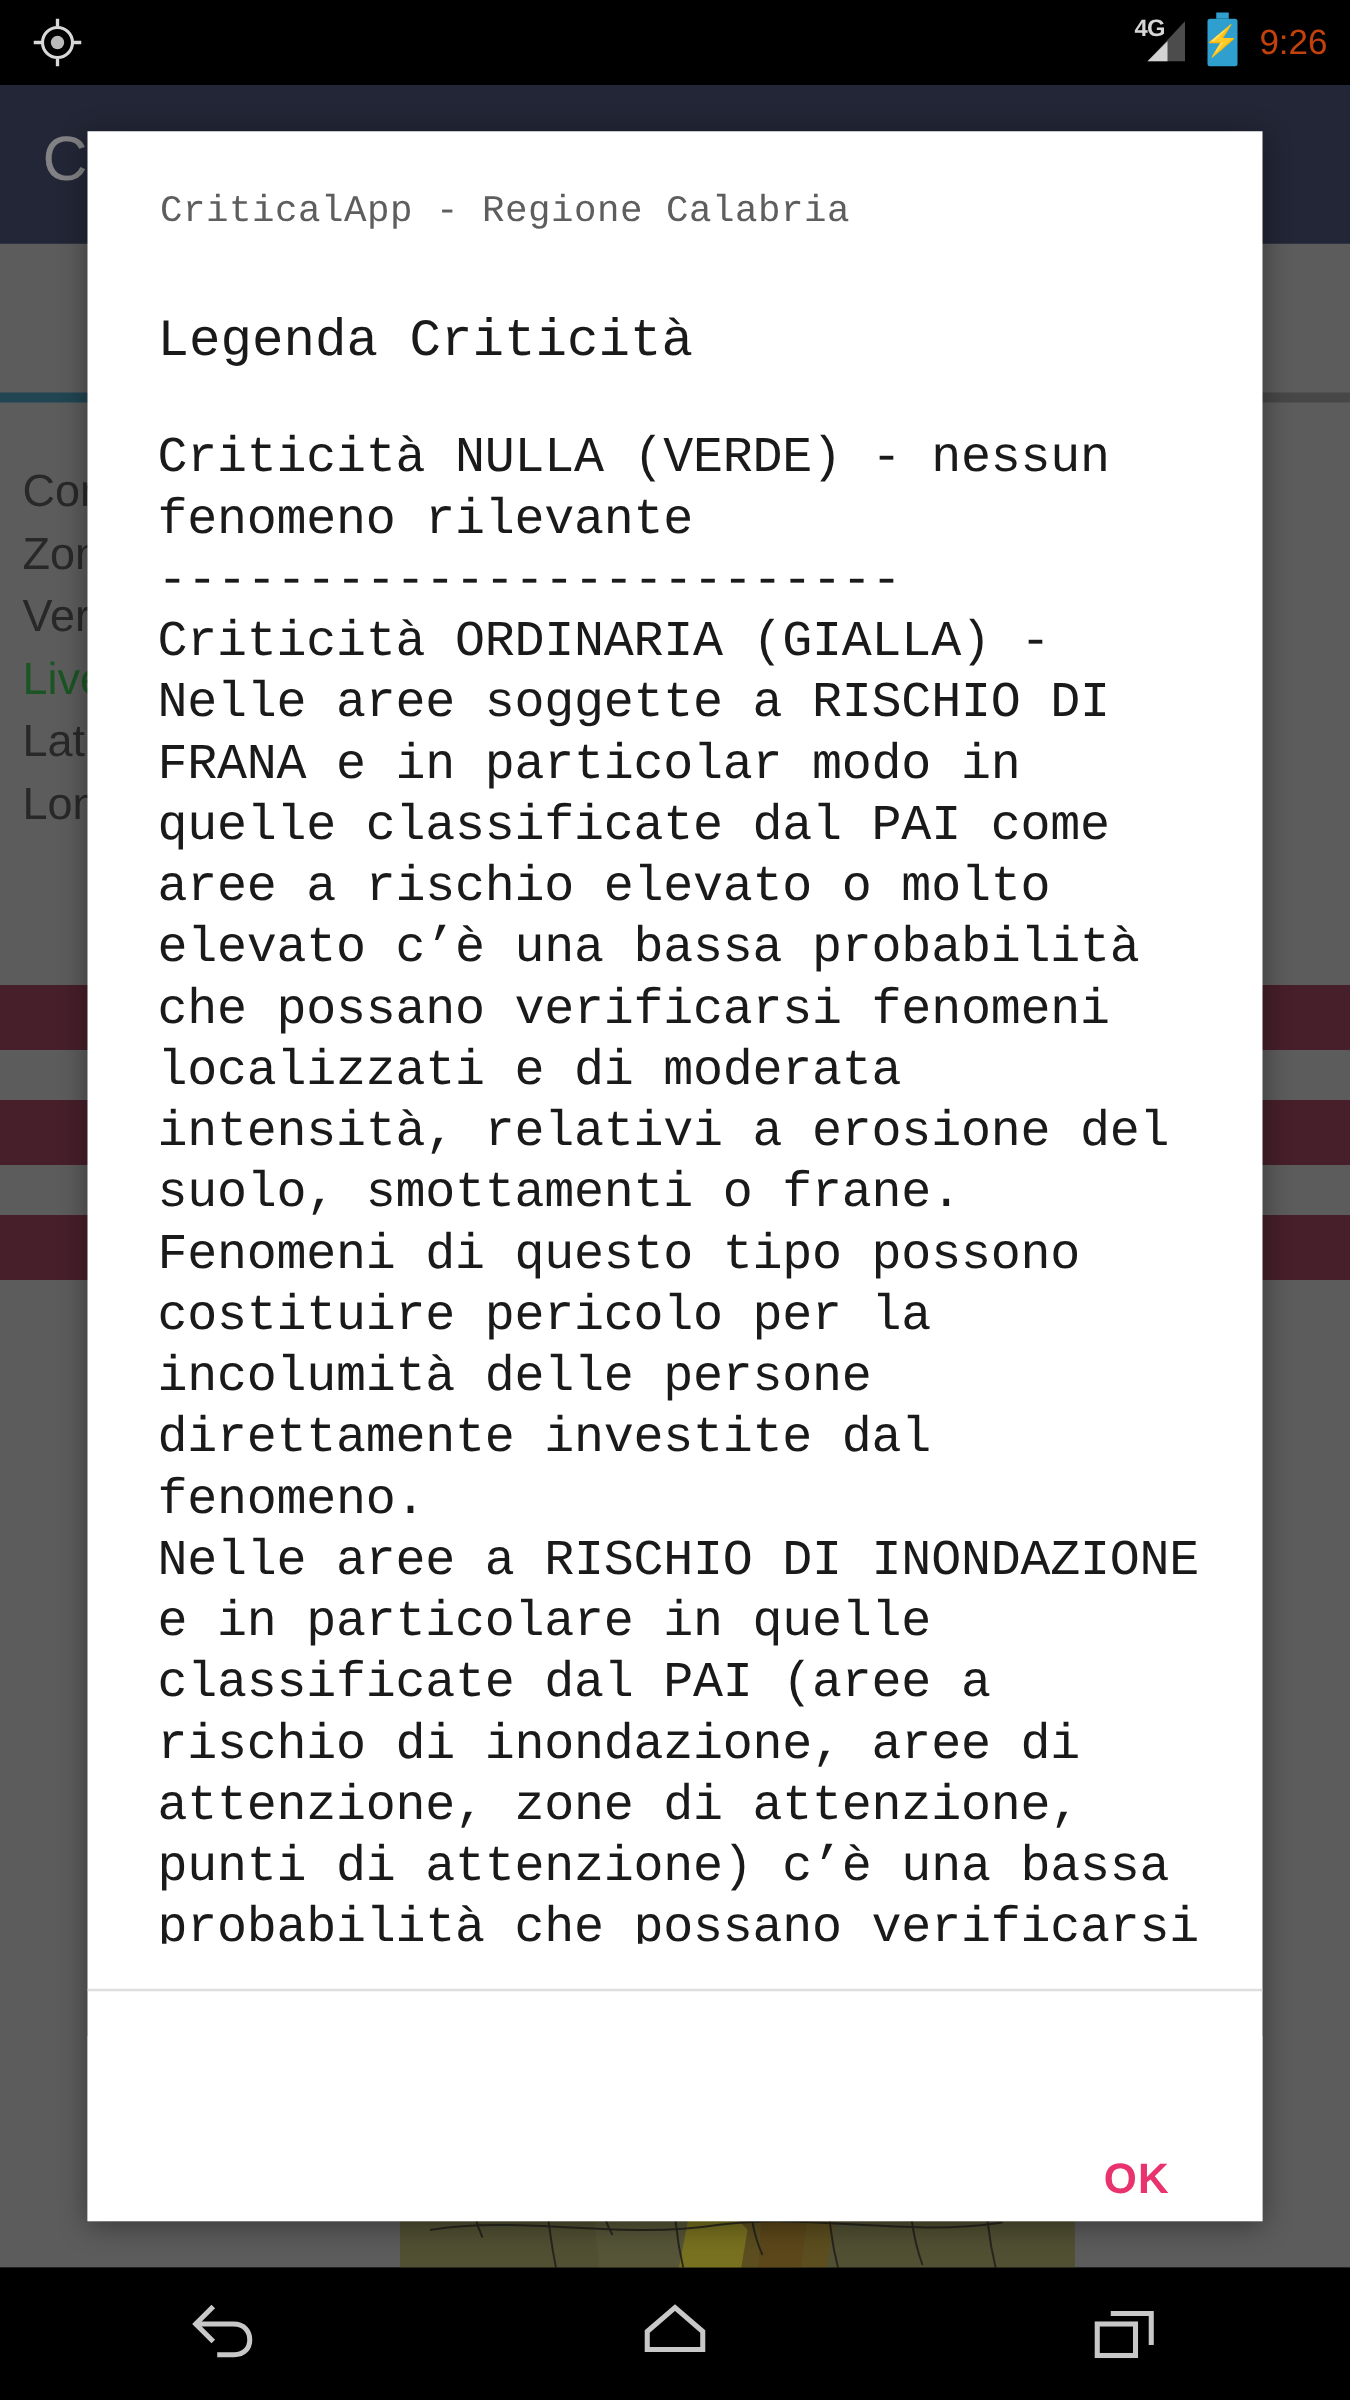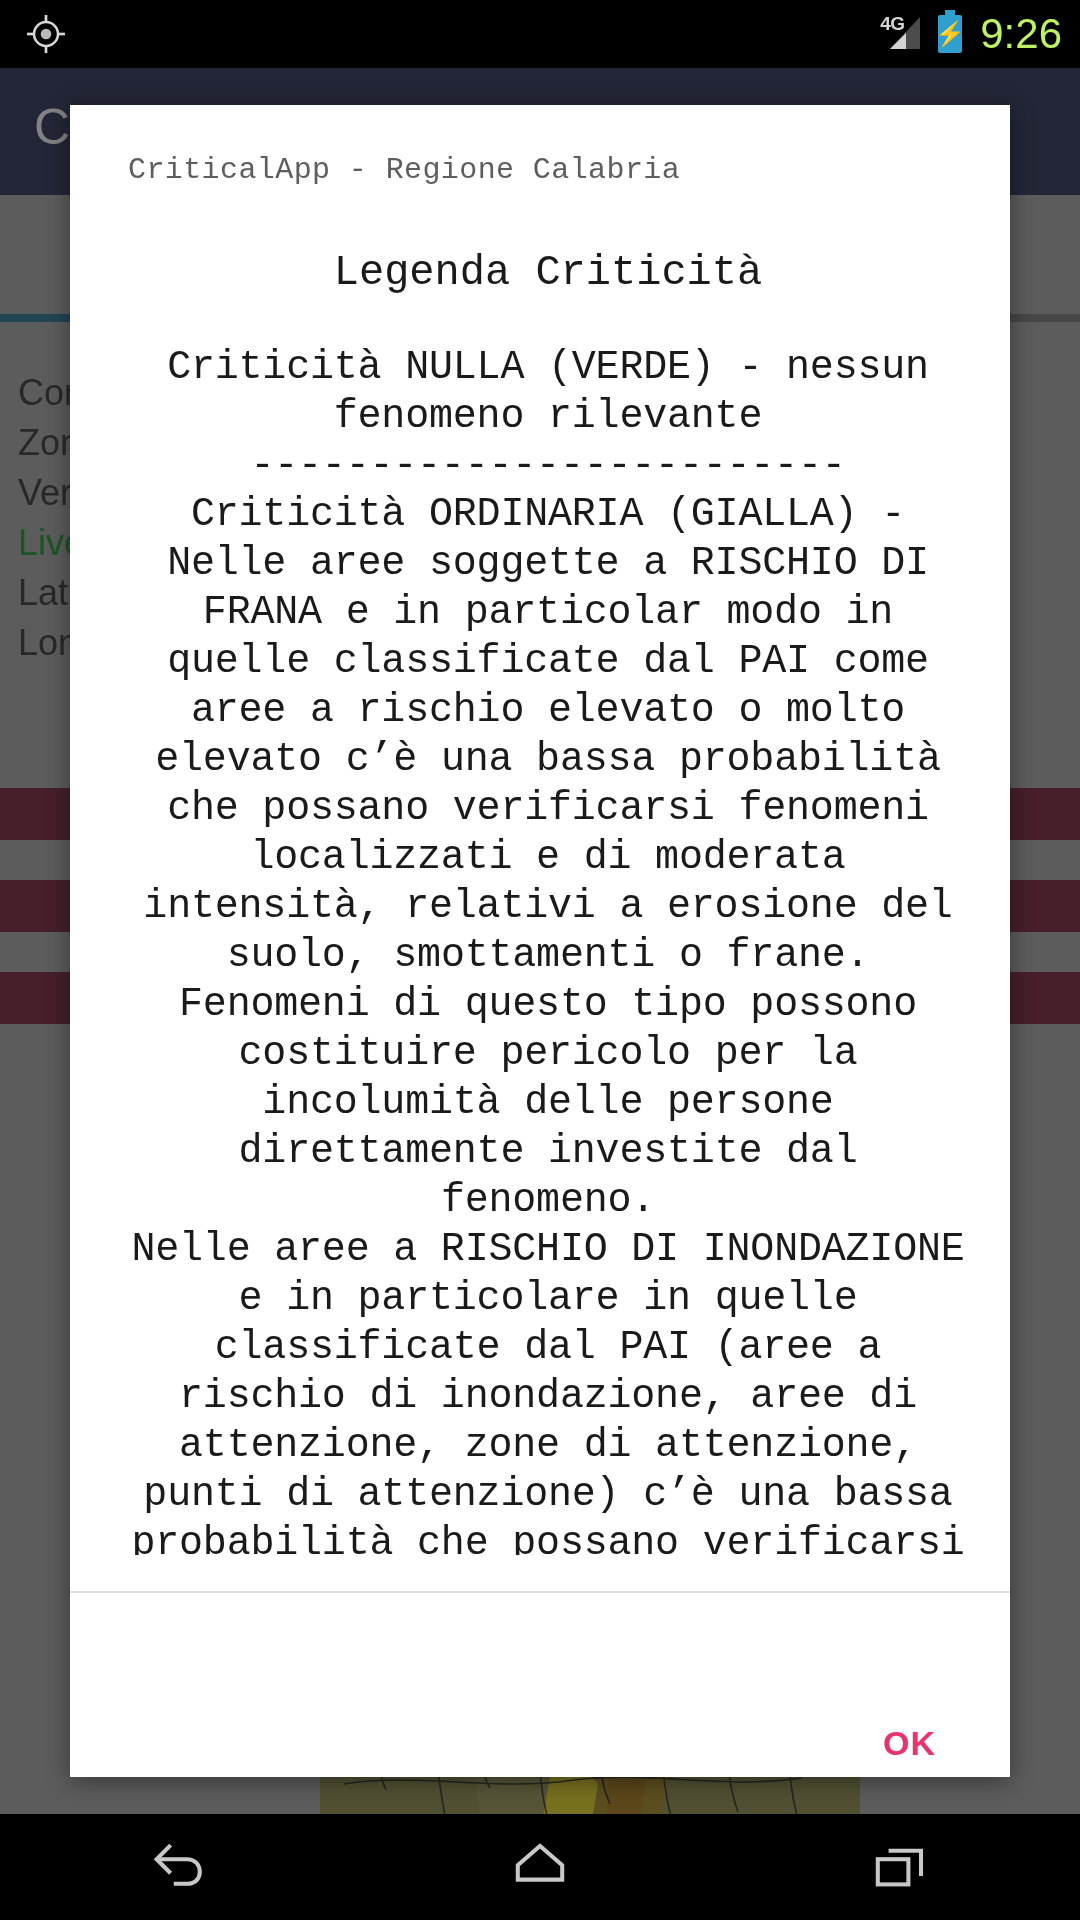--- a/index.html
+++ b/index.html
@@ -59,22 +59,22 @@
   }
   .batt-bolt {
     position: absolute;
     left: 50%; top: 50%;
     transform: translate(-50%,-50%);
     color: #ffffff;
     font-size: 24px;
     line-height: 1;
   }
   .clock {
-    color: #bef264;
-    font-size: 42px;
+    color: #c2410c;
+    font-size: 28px;
     font-weight: 400;
     font-family: "Liberation Sans", sans-serif;
     letter-spacing: 0px;
     margin-left: 8px;
   }
 
   
   .app-bg {
     position: absolute;
     left: 0; top: 68px;
@@ -200,21 +200,20 @@
     color: #5e5e5e;
     font-size: 30px;
     font-family: "Liberation Mono", monospace;
     letter-spacing: 0.4px;
   }
   .dlg-body {
     flex: 1 1 auto;
     position: relative;
     overflow: hidden;
     padding: 26px 40px 0 56px;
-    text-align: center;
   }
   .dlg-h1 {
     color: #1a1a1a;
     font-size: 42px;
     font-family: "Liberation Mono", monospace;
     margin: 0 0 46px 0;
     letter-spacing: 0px;
   }
   .dlg-para {
     color: #1a1a1a;

